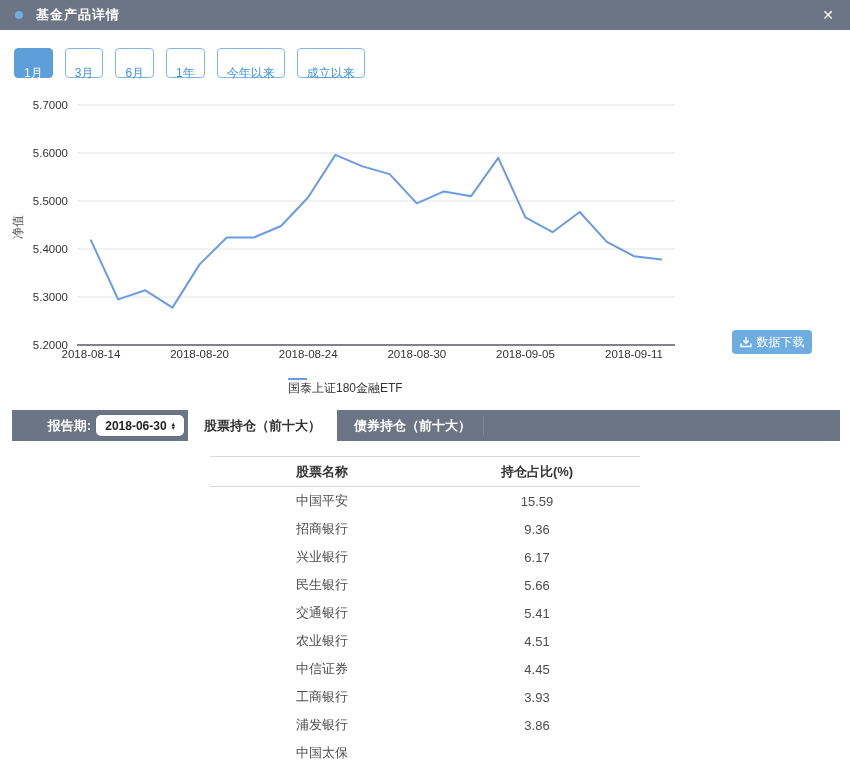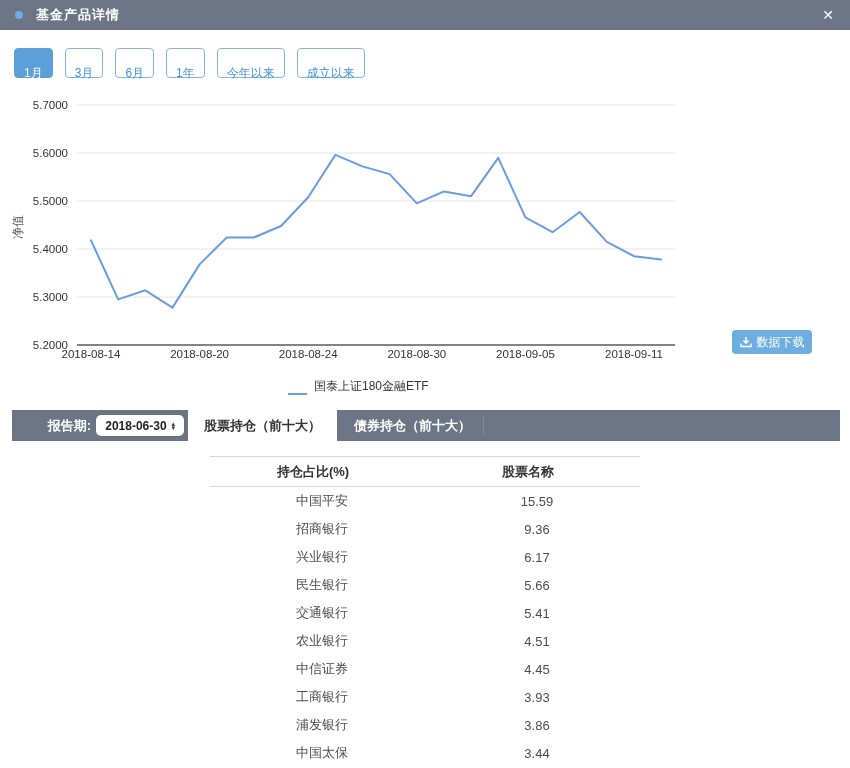--- a/index.html
+++ b/index.html
@@ -17,21 +17,21 @@
 
   
   .periods { position:absolute; top:48px; left:14px; display:flex; gap:12px; }
   .pbtn { height:23px; line-height:21px; padding:14px 9px; font-size:12px; border-radius:4px;
           border:1px solid #82b6e4; color:#4191da; background:#fff; cursor:pointer; }
   .pbtn.active { background:#5c9fd9; border-color:#5c9fd9; color:#fff; }
 
   
   .chart-wrap { position:absolute; top:85px; left:0; width:850px; height:320px; }
   svg text { font-family:"Liberation Sans","DejaVu Sans",sans-serif; }
-  .legend { position:absolute; top:378px; left:288px; display:flex; align-items:flex-end; }
+  .legend { position:absolute; top:378px; left:288px; display:flex; align-items:flex-start;flex-direction:column; }
   .legend .seg { display:inline-block; width:19px; height:2px; margin-right:7px; }
   .legend .lbl { font-size:12px; color:#333; }
   .dl-btn { position:absolute; top:330px; left:732px; width:80px; height:24px; background:#6eade0;
             border:none; border-radius:4px; color:#fff; font-size:12px; display:flex;
             align-items:center; justify-content:center; gap:5px; cursor:pointer; }
 
   
   .report { position:absolute; top:410px; left:12px; width:208px; height:31px; background:#6b7585;
             display:flex; align-items:center; justify-content:center; }
   .report .rlabel { color:#fff; font-size:13px; font-weight:bold; }
@@ -129,22 +129,22 @@
 
   <div class="tab-active">股票持仓（前十大）</div>
 
   <div class="tab-bar">
     <div class="tab-bond">债券持仓（前十大）</div>
     <div class="tab-div"></div>
   </div>
 
   <div class="htable">
     <div class="thead">
+      <div class="c c1">股票名称</div>
       <div class="c c2">持仓占比(%)</div>
-      <div class="c c1">股票名称</div>
     </div>
     <div id="tbody">
         <div class="trow">
           <div class="c c1">中国平安</div>
           <div class="c c2">15.59</div>
         </div>
         <div class="trow">
           <div class="c c1">招商银行</div>
           <div class="c c2">9.36</div>
         </div>
@@ -171,18 +171,17 @@
         <div class="trow">
           <div class="c c1">工商银行</div>
           <div class="c c2">3.93</div>
         </div>
         <div class="trow">
           <div class="c c1">浦发银行</div>
           <div class="c c2">3.86</div>
         </div>
         <div class="trow">
           <div class="c c1">中国太保</div>
-          <div class="c c2">3.44</div>
         </div>
       </div>
   </div>
 
 </div>
 
 </body></html>

